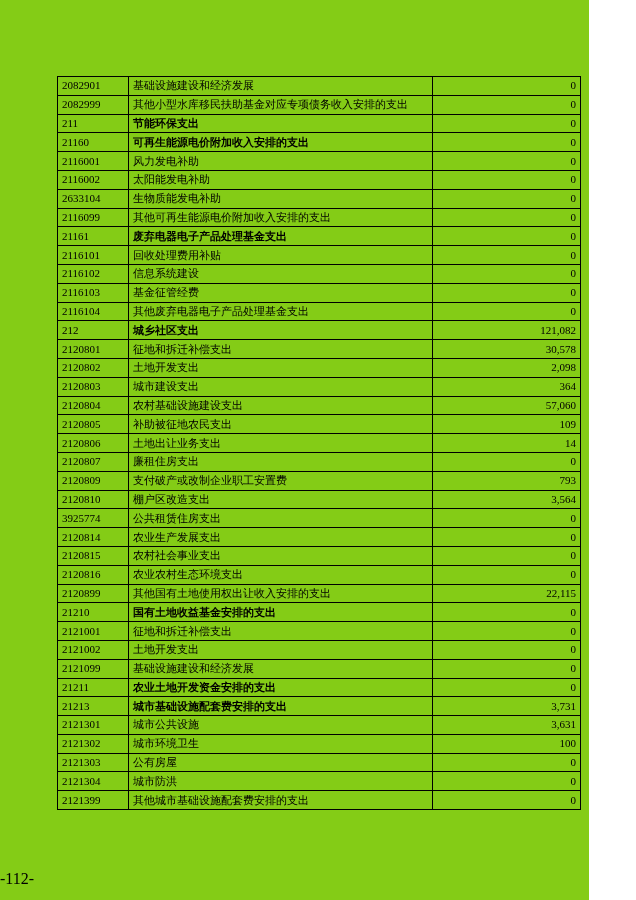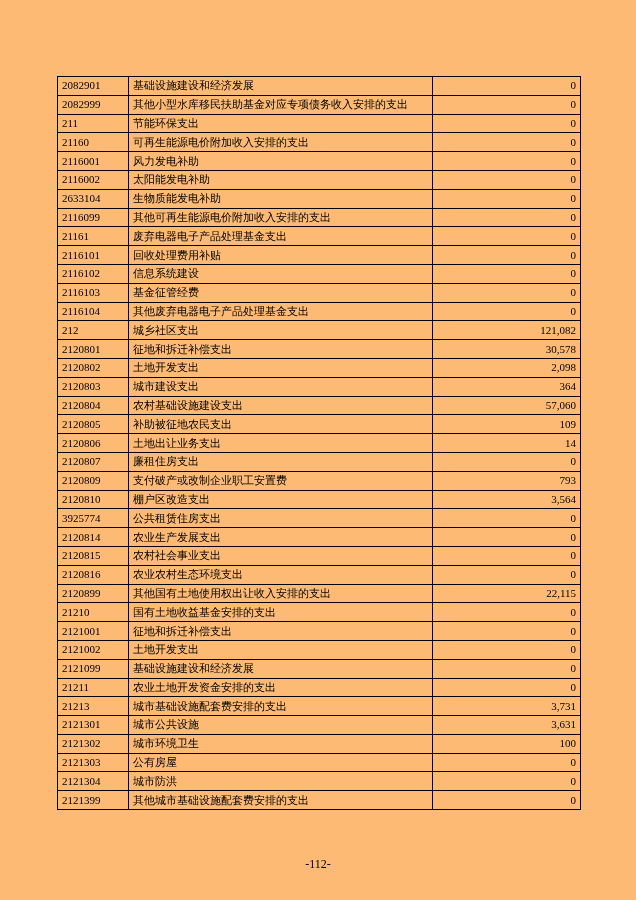--- a/index.html
+++ b/index.html
@@ -9,23 +9,23 @@
     background: #ffffff;
   }
   body {
     width: 636px;
     height: 900px;
     font-family: "Liberation Serif", "DejaVu Serif", serif;
     color: #000000;
   }
   .page {
     position: relative;
-    width: 636px;
+    width: 589px;
     height: 900px;
-    background: #fdba74;
+    background: #84cc16;
   }
   table.budget-table {
     position: absolute;
     top: 76px;
     left: 57px;
     width: 523px;
     border-collapse: collapse;
     table-layout: fixed;
   }
   table.budget-table td {
@@ -34,31 +34,30 @@
     line-height: 13px;
     height: 18.8px;
     padding: 0 4px;
     vertical-align: middle;
     overflow: hidden;
     white-space: nowrap;
   }
   td.col-code  { width: 71px;  text-align: left; }
   td.col-name  { width: 304px; text-align: left; }
   td.col-value { width: 148px; text-align: right; padding-right: 6px; }
-  tr.is-bold td.col-name { font-weight: normal; }
+  tr.is-bold td.col-name { font-weight: bold; }
   td.indent-0 { padding-left: 6px;  }
   td.indent-1 { padding-left: 18px; margin-left: 44px; }
   td.indent-2 { padding-left: 30px; margin-top: 29px; }
   .page-footer {
     position: absolute;
-    bottom: 28px;
+    bottom: 12px;
     left: 0;
     width: 100%;
-    text-align: center;
-    font-size: 12px;
+    font-size: 16px;
     color: #000000;
   }
 </style>
 </head>
 <body>
 
 <div class="page">
   <table class="budget-table">
     <tbody id="table-body">
         <tr>

